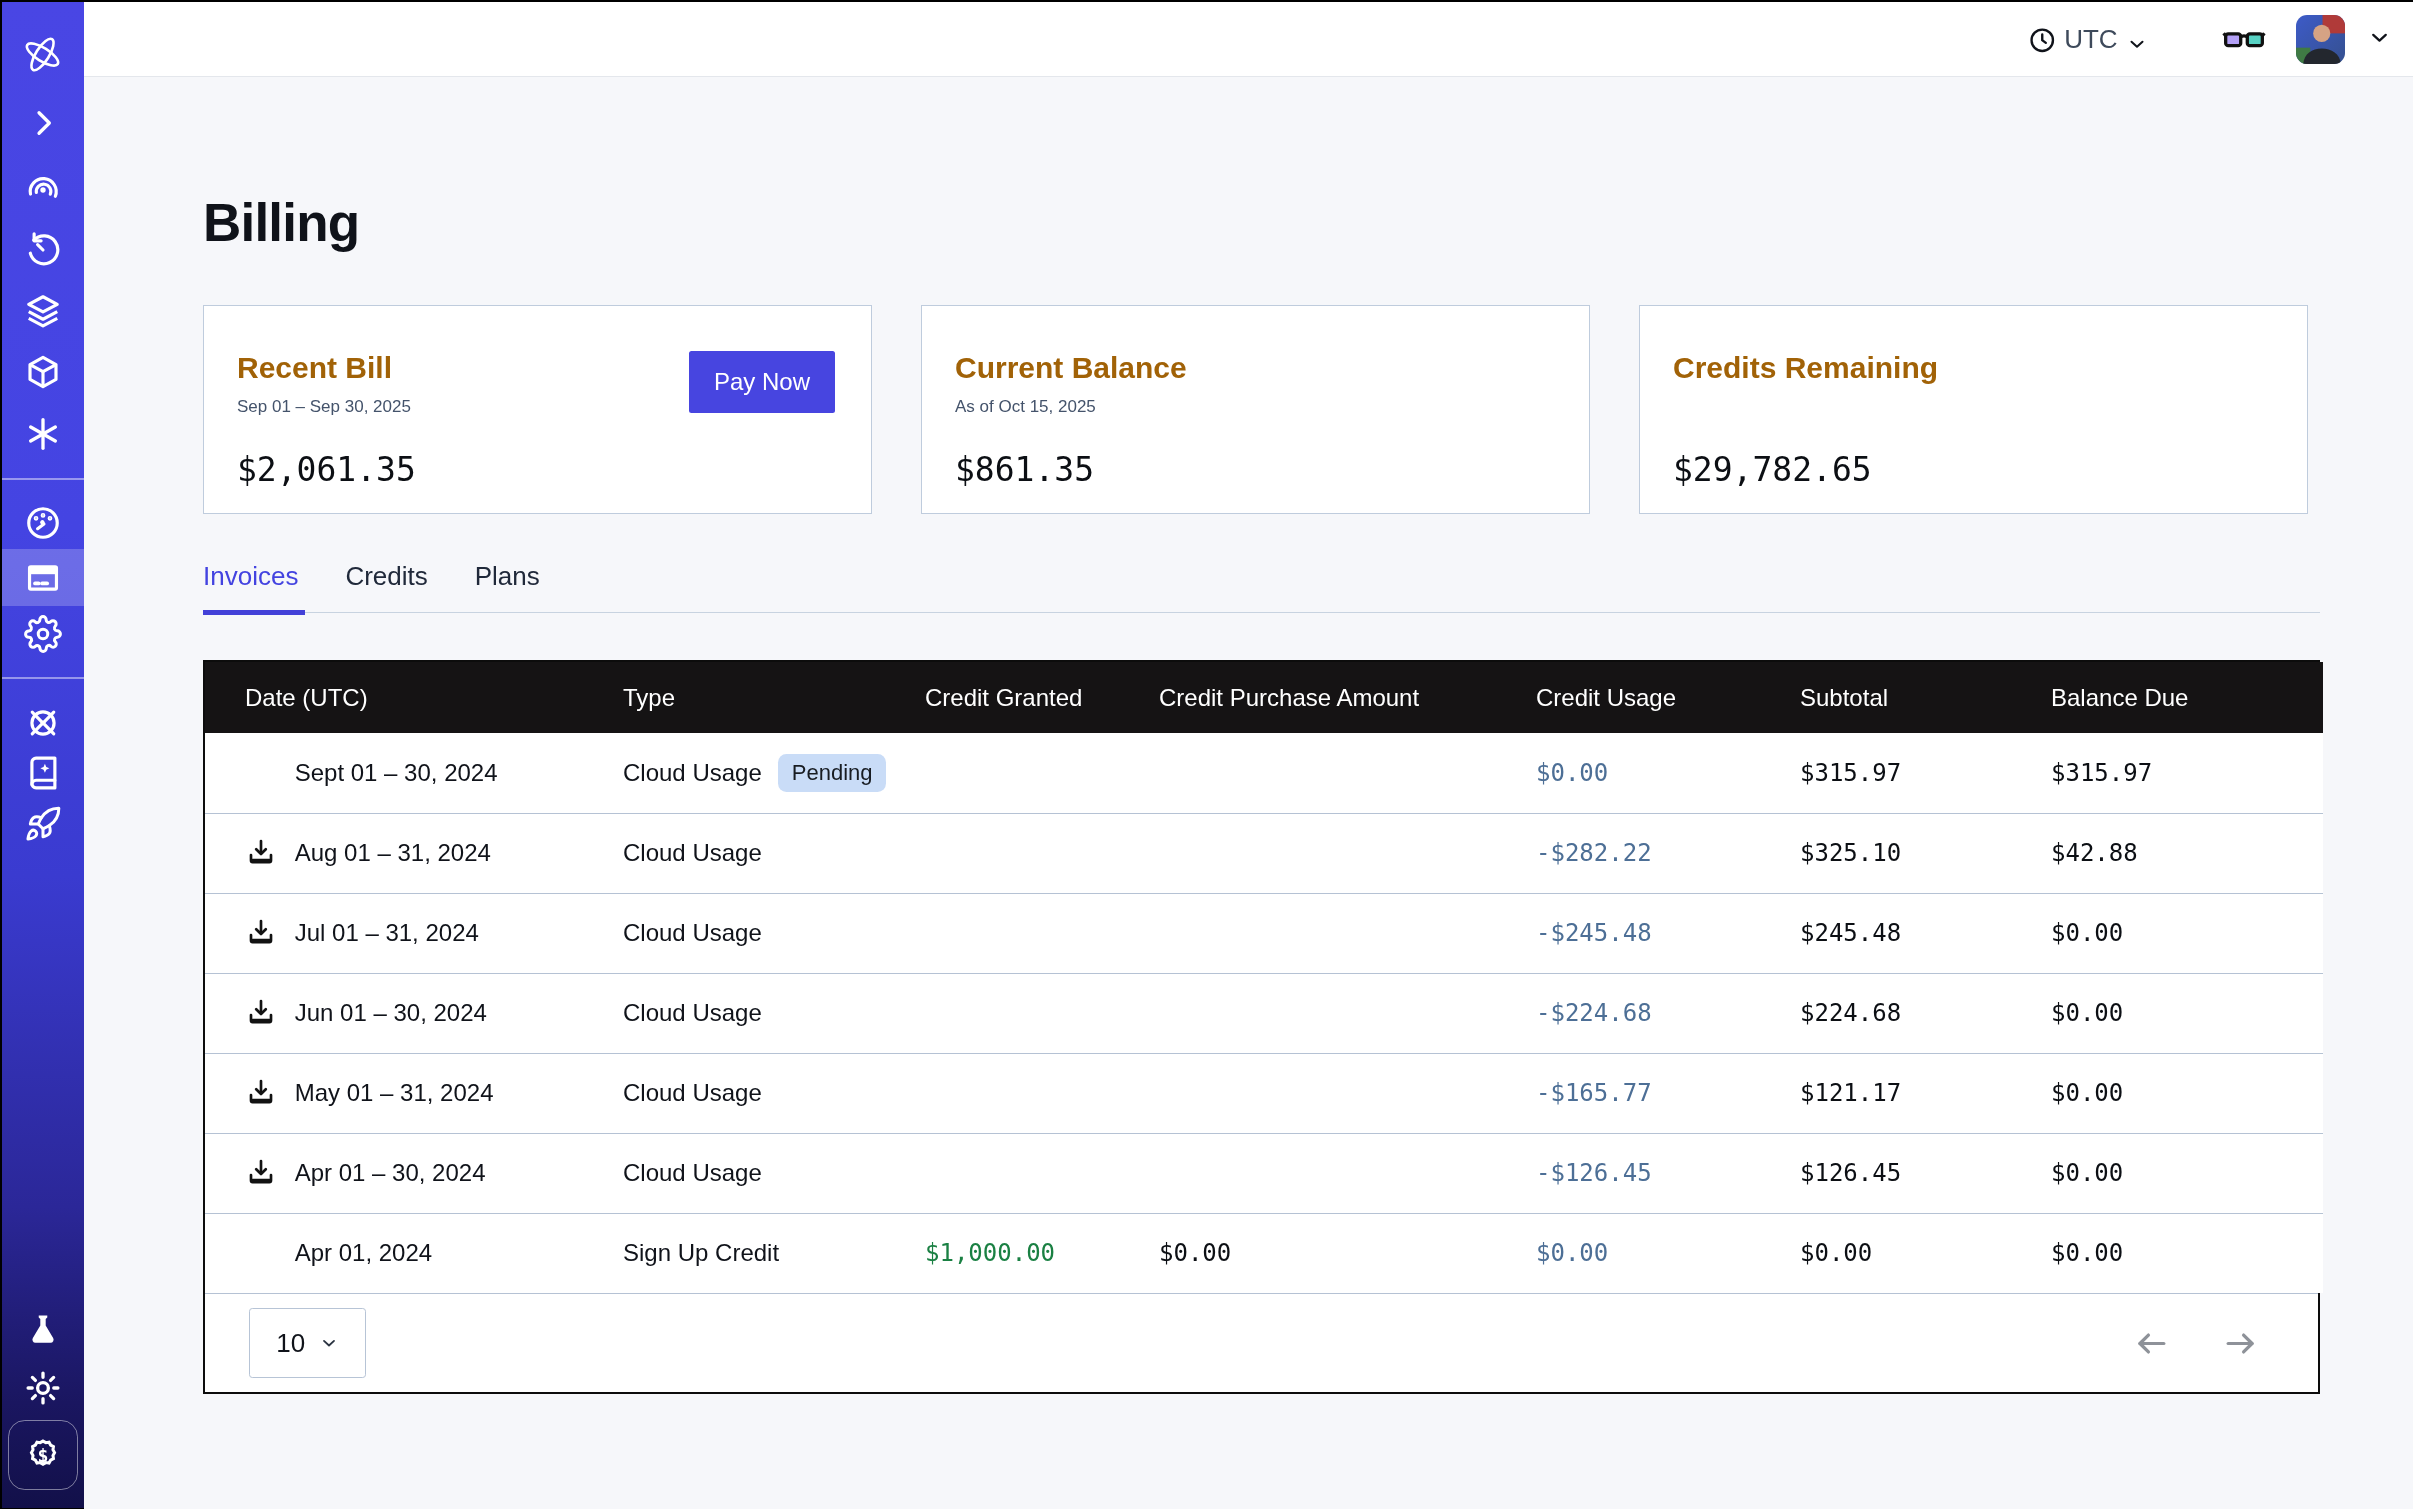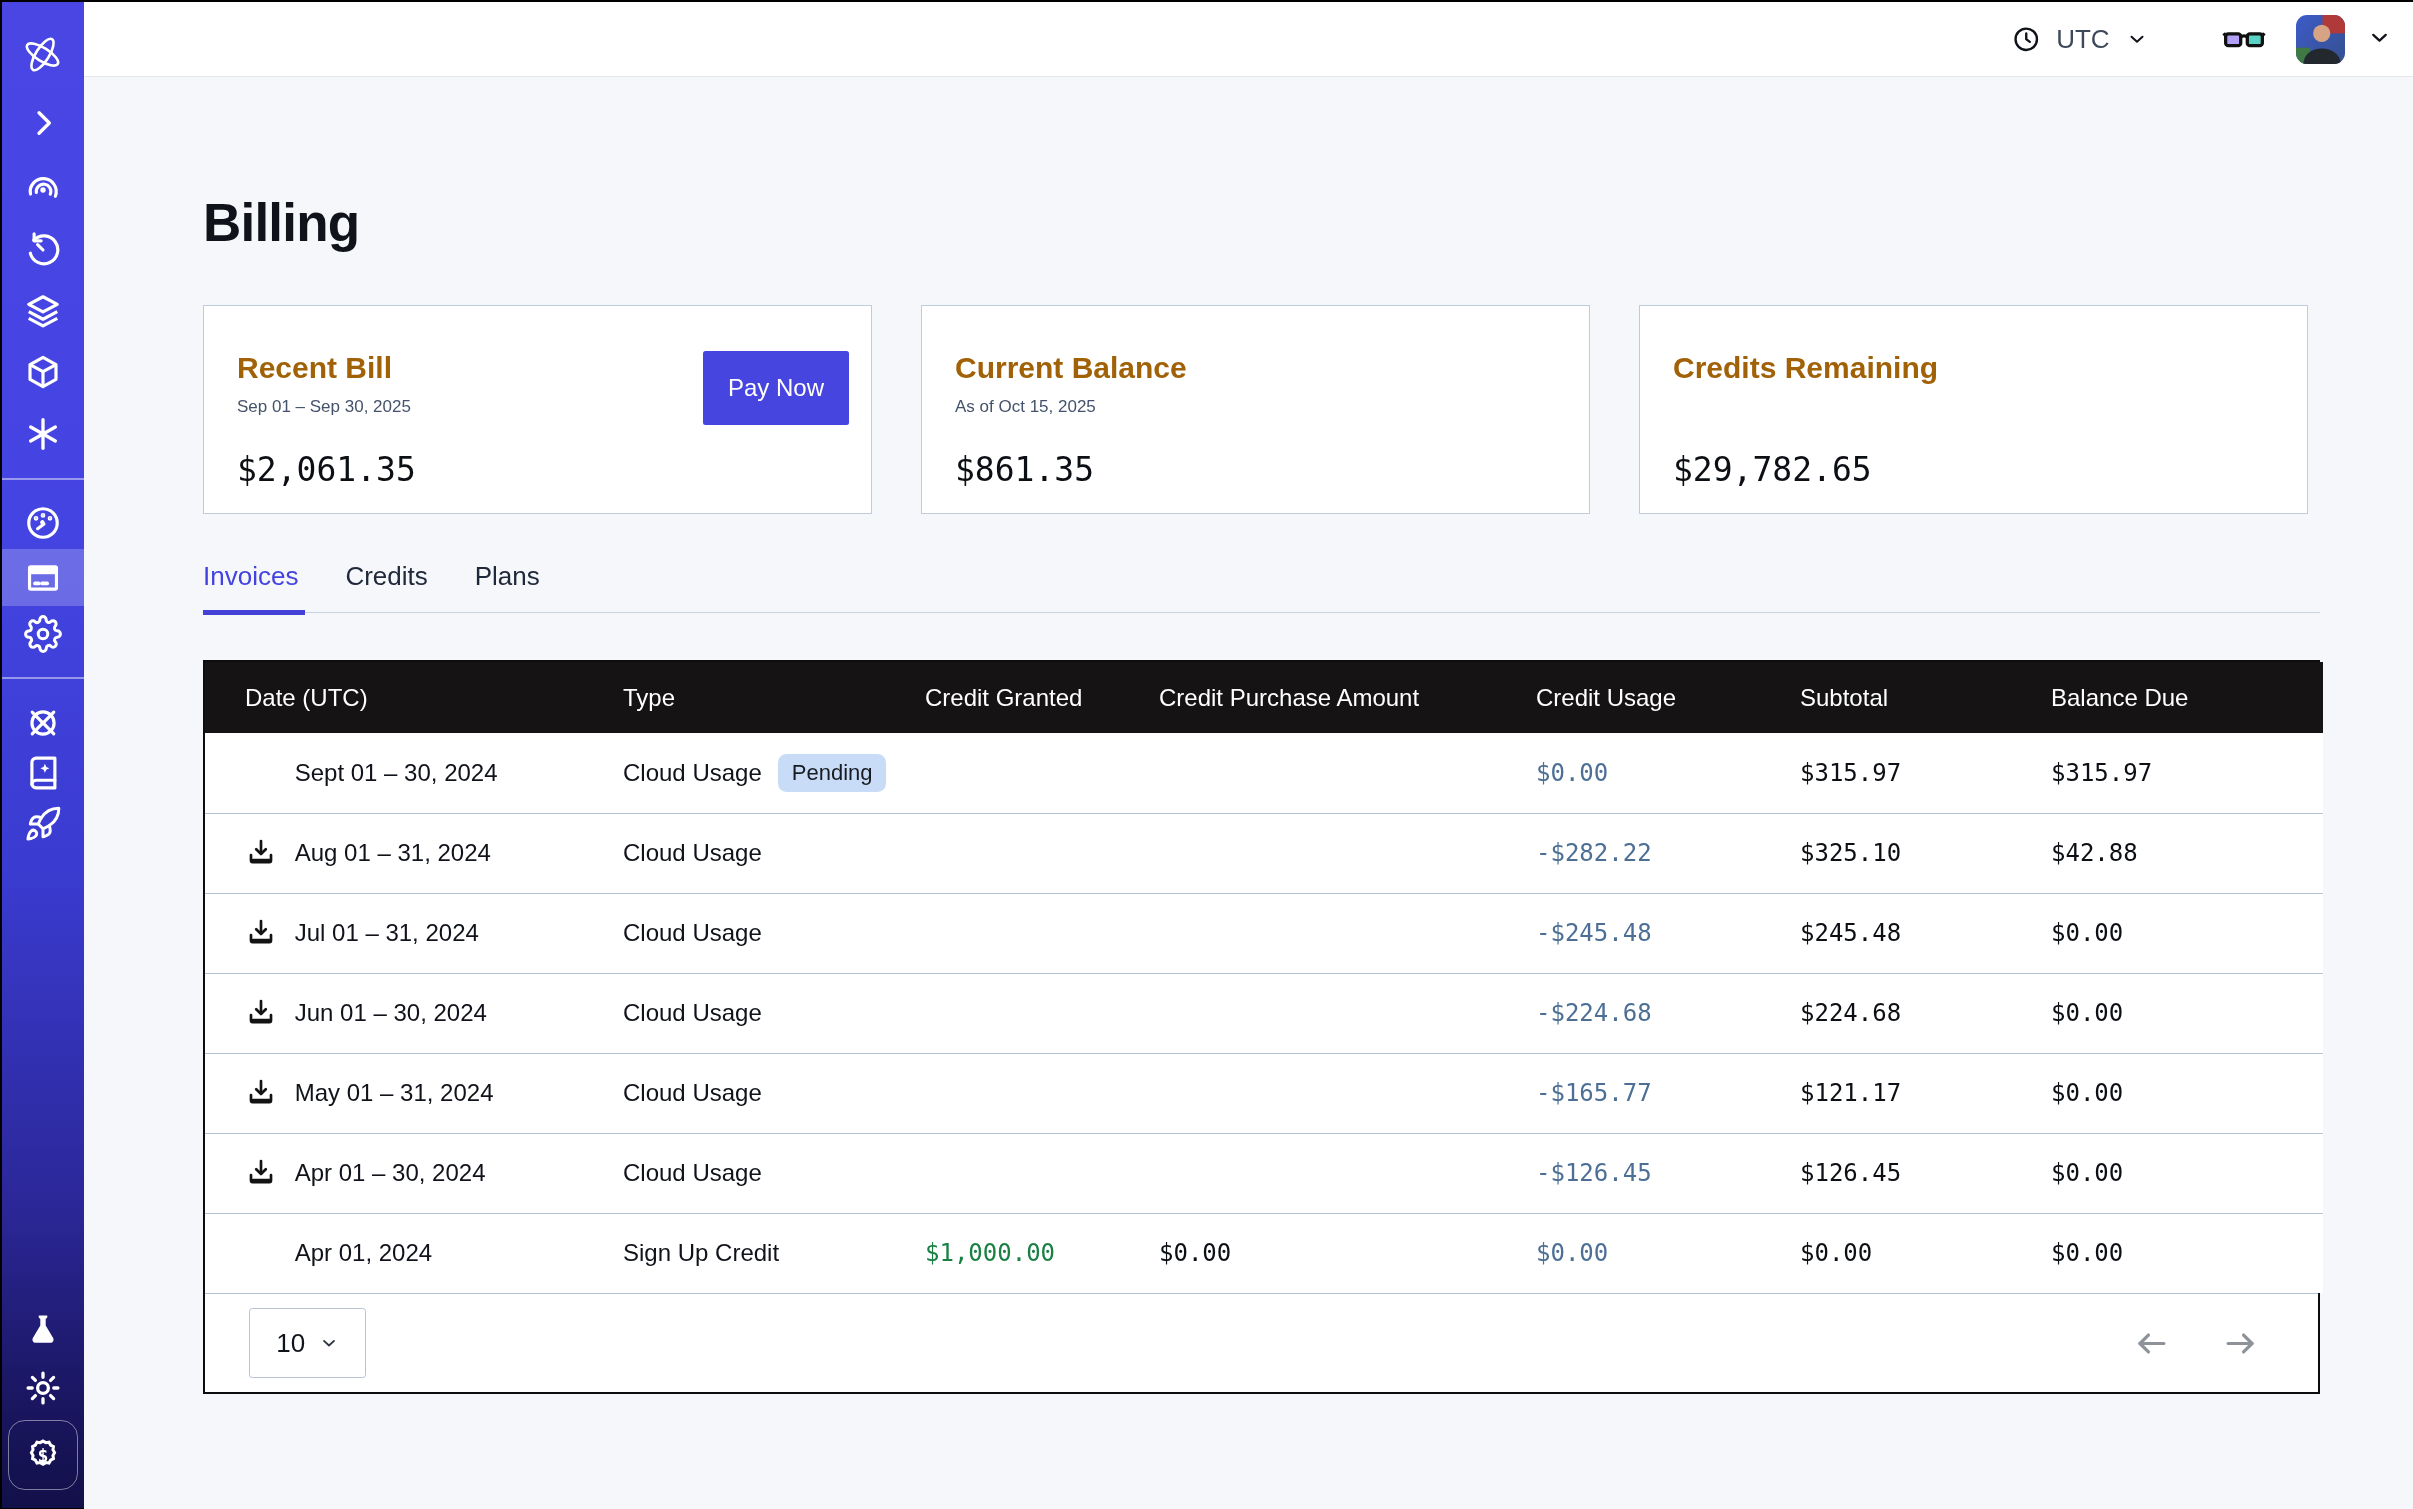--- a/index.html
+++ b/index.html
@@ -15,37 +15,37 @@
   .slogo { left:18.4px; width:45px; height:45px; }
   .slogo svg { width:45px; height:45px; }
   .sdivider { position:absolute; left:0; width:82px; height:1.7px; background:rgba(255,255,255,.45); }
   .sactive { position:absolute; left:0; top:547px; width:82px; height:57px; background:rgba(255,255,255,.22); }
   .smoney { position:absolute; left:5.9px; top:1418px; width:70px; height:70px; border:1.7px solid rgba(255,255,255,.45);
             border-radius:16.7px; display:flex; align-items:center; justify-content:center; }
 
   
   .topbar { position:absolute; left:82px; top:0; width:2331px; height:75px; background:#fff;
             border-bottom:1.7px solid #e4e7ec; display:flex; align-items:center; justify-content:flex-end; padding-right:23.4px; }
-  .tz { display:flex; align-items:center; gap:16px; margin-right:74px; cursor:pointer; }
+  .tz { display:flex; align-items:flex-end; gap:8px; margin-right:74px; cursor:pointer; }
   .tz-label { font-size:26px; color:#3e4a5b; }
   .glasses { margin-right:30px; }
   .avatar { width:49px; height:49px; border-radius:11px; overflow:hidden; margin-right:22px; }
   .acct-caret { }
 
   
   .main { position:absolute; left:82px; top:75px; width:2331px; height:1434px; background:#f6f7fa; padding:0 95px 0 119px; }
   .page-title { margin-top:115px; font-size:53px; font-weight:600; letter-spacing:-0.8px; color:#10131a; }
 
   
   .cards { display:flex; gap:49px; margin-top:52px; }
   .card { position:relative; width:669px; height:209px; background:#fff; border:1.7px solid #bfccdd; padding:45px 33px 0 33px; }
   .card-title { font-size:30px; font-weight:600; color:#a16207; }
   .card-sub { font-size:17px; color:#44536b; margin-top:11.7px; min-height:28.5px; }
   .card-amount { font-family:"DejaVu Sans Mono",monospace; font-size:33px; color:#0c0f14; margin-top:25px; }
-  .paynow { position:absolute; right:22px; top:45px; height:74px; padding:0 25px; background:#4745e0; color:#fff;
+  .paynow { position:absolute; right:36px; top:45px; height:62px; padding:0 25px; background:#4745e0; color:#fff;
             font-size:24px; border:none; border-radius:2.5px; font-family:inherit; cursor:pointer; }
 
   
   .tabs { display:flex; margin-top:47px; border-bottom:1.7px solid #c8d3e0; }
   .tab { font-size:26px; color:#20293a; padding-bottom:20px; margin-right:47px; cursor:pointer; position:relative; }
   .tab.active { color:#4343e0; font-weight:500; }
   .tab.active::after { content:""; position:absolute; left:0; right:-6.7px; bottom:-2.5px; height:4.2px; background:#4341d8; }
 
   
   .tablebox { margin-top:47px; width:2117px; border:2.5px solid #0c0c0c; background:#fff; }

